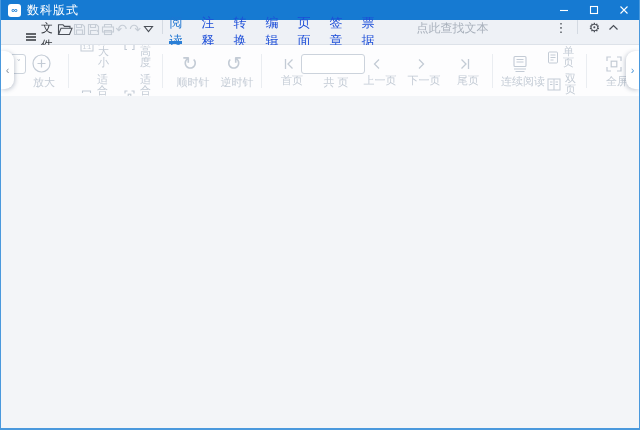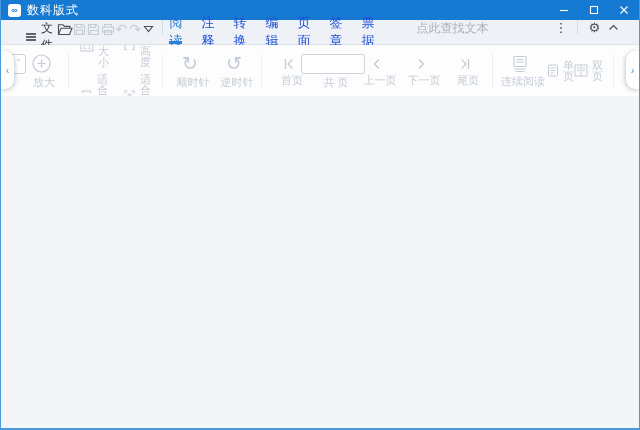--- a/index.html
+++ b/index.html
@@ -70,21 +70,21 @@
   .combo{
     width:58px;height:20px;border:1px solid #ccd3dc;border-radius:3px;background:#fff;
     display:flex;align-items:center;justify-content:flex-end;padding-right:4px;box-sizing:border-box;
     color:#b9c1cb;
   }
   .glyph{font-family:"DejaVu Sans",sans-serif;line-height:1;}
   .rot-glyph{font-size:19px;line-height:18px;height:20px;}
   .page-input{
     width:64px;height:20px;border:1px solid #ccd3dc;border-radius:3px;background:#fff;box-sizing:border-box;
   }
-  .stack2{display:flex;flex-direction:row;padding:0 5px;}
+  .stack2{display:flex;flex-direction:column;gap:5px;padding:0 5px;}
   .mini{display:flex;align-items:center;gap:4px;color:#c3cbd5;font-size:11px;line-height:1;}
   .fitgrid{
     display:grid;grid-template-columns:auto auto;grid-column-gap:14px;grid-row-gap:6px;
     padding:0 6px;
   }
   .bump{
     position:absolute;top:6px;width:13px;height:38px;background:#fff;z-index:3;
     display:flex;align-items:center;justify-content:center;font-size:11px;
   }
   .bump.left{left:0;border-radius:0 9px 9px 0;box-shadow:1px 1px 4px rgba(60,80,110,.30);color:#8b95a1;}

